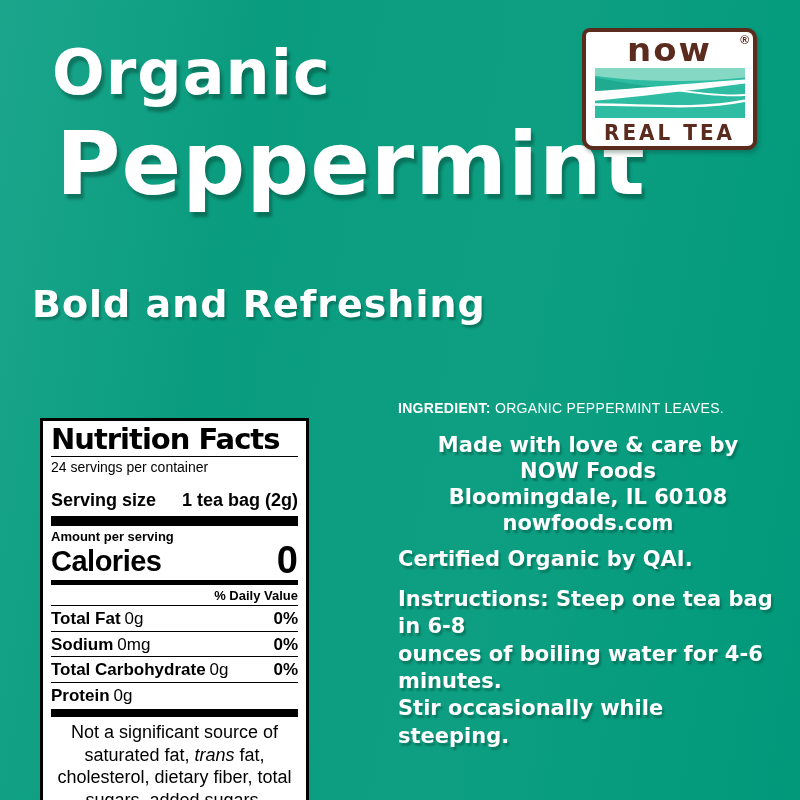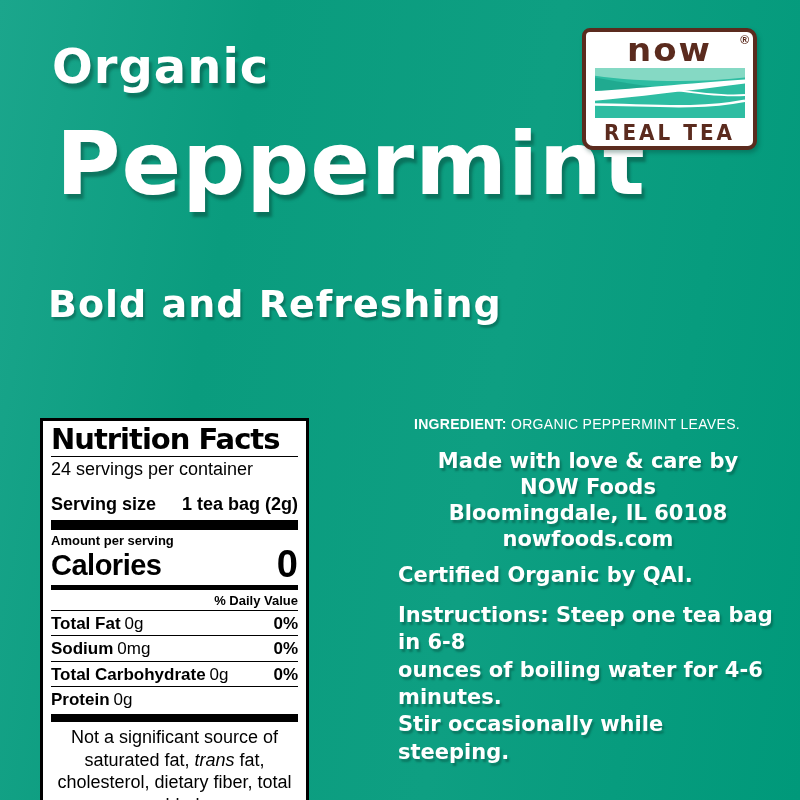--- a/index.html
+++ b/index.html
@@ -6,23 +6,23 @@
   body{width:800px;height:800px;overflow:hidden;}
   .label{
     position:relative;width:800px;height:800px;
     background:linear-gradient(100deg,#1ba68c 0%,#0a9c7e 28%,#0e9f82 60%,#00997a 100%);
     font-family:"Liberation Sans",sans-serif;
   }
   .hand{font-family:"DejaVu Sans",sans-serif;font-weight:bold;color:#fff;}
   .shadow-big{text-shadow:3px 5px 3px rgba(6,64,52,.45);}
   .shadow-sm{text-shadow:2px 3px 2px rgba(6,64,52,.40);}
 
-  .line1{position:absolute;left:52px;top:42px;font-size:48px;line-height:1;letter-spacing:1px;margin:0;}
+  .line1{position:absolute;left:52px;top:42px;font-size:62px;line-height:1;letter-spacing:1px;margin:0;}
   .line2{position:absolute;left:48px;top:112px;font-size:88px;line-height:1;letter-spacing:1px;margin:8px;}
-  .tagline{position:absolute;left:48px;top:282px;font-size:38px;letter-spacing:1px;}
+  .tagline{position:absolute;left:32px;top:282px;font-size:38px;letter-spacing:1px;}
 
   
   .logo{
     position:absolute;left:582px;top:28px;width:175px;height:122px;
     background:#fff;border:4px solid #5b2b1e;border-radius:8px 10px 9px 11px;
     box-sizing:border-box;box-shadow:2px 3px 4px rgba(6,64,52,.35);
     display:flex;flex-direction:column;align-items:center;justify-content:flex-start;
   }
   .logo-reg{position:absolute;top:1px;right:4px;font-size:12px;color:#5b2b1e;font-weight:bold;}
   .logo-brand{
@@ -35,38 +35,38 @@
     font-size:20px;letter-spacing:3px;margin-top:3px;transform:scaleY(1.05);
   }
 
   
   .nf{
     position:absolute;left:40px;top:418px;width:269px;box-sizing:border-box;
     background:#fff;border:3px solid #000;padding:3px 8px 7px;color:#000;
   }
   .nf-title{font-family:"DejaVu Sans",sans-serif;font-weight:bold;font-size:29px;letter-spacing:-1px;line-height:1.05;}
   .nf-rule{border-top:1px solid #000;margin:2px 0 2px;}
-  .nf-servings{font-size:18px;line-height:1.15;}
+  .nf-servings{font-size:14px;line-height:1.15;}
   .nf-serving-size{display:flex;justify-content:space-between;font-weight:bold;font-size:18px;margin-top:14px;}
   .nf-bar-thick{height:10px;background:#000;margin:5px 0 4px;}
   .nf-amount{font-size:13px;font-weight:bold;line-height:1.1;}
   .nf-calories{display:flex;justify-content:space-between;align-items:flex-end;margin-top:1px;}
   .nf-cal-label{font-size:29px;font-weight:bold;letter-spacing:-.5px;line-height:.95;}
   .nf-cal-value{font-size:38px;font-weight:bold;line-height:.8;}
   .nf-bar-med{height:5px;background:#000;margin:5px 0 0;}
   .nf-dv{text-align:right;font-size:13px;font-weight:bold;padding:3px 0 2px;border-bottom:1px solid #000;}
   .nf-line{display:flex;justify-content:space-between;font-size:17px;padding:3px 0 2px;border-bottom:1px solid #000;line-height:1.15;}
   .nf-line .amt{margin-left:4px;font-weight:normal;}
   .nf-line.last{border-bottom:none;}
   .nf-bar-thick2{height:8px;background:#000;margin:2px 0 4px;}
   .nf-foot{font-size:18px;line-height:1.25;margin:4px;text-align:center;}
 
   
   .info{position:absolute;left:398px;top:400px;width:380px;}
-  .ingredient{margin:16px;font-size:14px;color:#fff;letter-spacing:.3px;}
+  .ingredient{margin:0;font-size:14px;color:#fff;letter-spacing:.3px;}
   .ingredient b{font-weight:bold;}
   .made{margin-top:16px;text-align:center;font-size:21px;line-height:1.24;}
   .certified{margin-top:11px;text-align:left;font-size:21px;}
   .instructions{margin-top:15px;text-align:left;font-size:21px;line-height:1.3;}
 </style>
 </head>
 <body>
 
 <div class="label">
 

